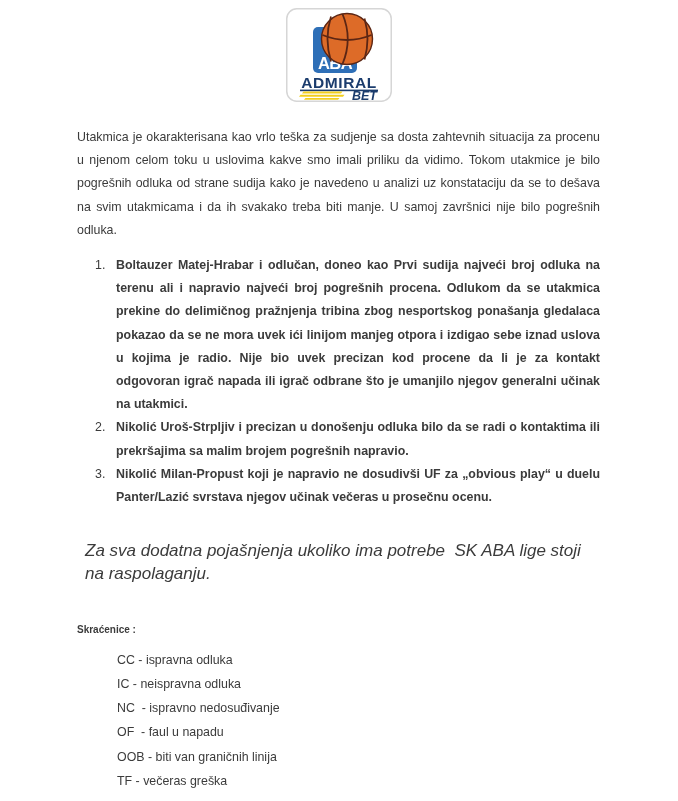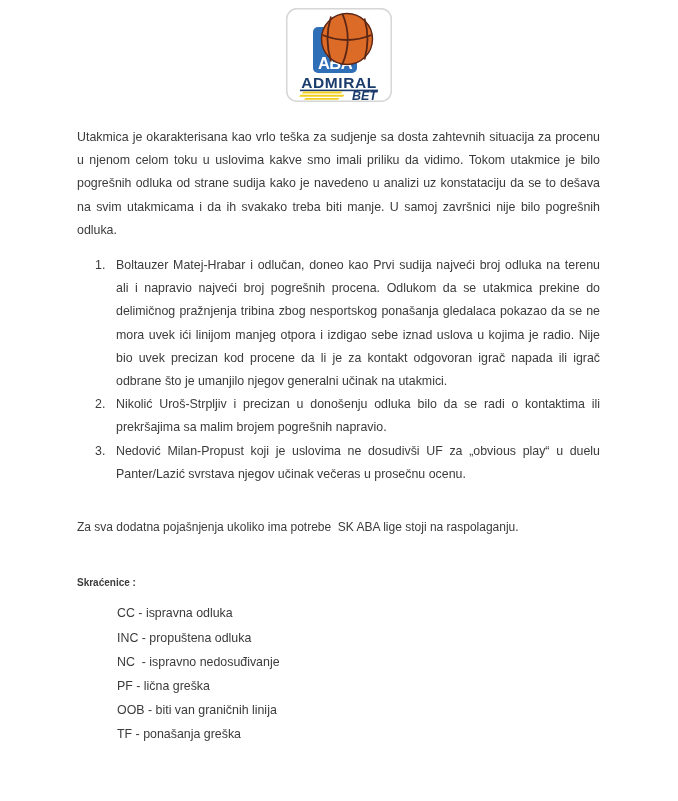--- a/index.html
+++ b/index.html
@@ -44,26 +44,28 @@
     flex: 0 0 21px;
     margin-left: 18px;
     font-size: 12.4px;
     line-height: 23.2px;
   }
   .ref-item .itm-text {
     flex: 1;
     font-size: 12.4px;
     line-height: 23.2px;
     text-align: justify;
+    font-weight: bold;
   }
   .closing {
-    margin: 30px 0 0 0;
-    font-size: 12px;
+    margin: 30px 0 0 8px;
+    font-size: 17px;
     line-height: 23.2px;
     white-space: pre-wrap;
+    font-style: italic;
   }
   .abbr-heading {
     margin: 32px 0 0 0;
     font-size: 10px;
     line-height: 23.2px;
     font-weight: bold;
   }
   .abbr-list {
     margin: 13px 0 0 0;
     padding-left: 40px;
@@ -118,30 +120,30 @@
     <div class="ref-item">
       <span class="num">1.</span>
       <span class="itm-text">Boltauzer Matej-Hrabar i odlučan, doneo kao Prvi sudija najveći broj odluka na terenu ali i napravio najveći broj pogrešnih procena. Odlukom da se utakmica prekine do delimičnog pražnjenja tribina zbog nesportskog ponašanja gledalaca pokazao da se ne mora uvek ići linijom manjeg otpora i izdigao sebe iznad uslova u kojima je radio. Nije bio uvek precizan kod procene da li je za kontakt odgovoran igrač napada ili igrač odbrane što je umanjilo njegov generalni učinak na utakmici.</span>
     </div>
     <div class="ref-item">
       <span class="num">2.</span>
       <span class="itm-text">Nikolić Uroš-Strpljiv i precizan u donošenju odluka bilo da se radi o kontaktima ili prekršajima sa malim brojem pogrešnih napravio.</span>
     </div>
     <div class="ref-item">
       <span class="num">3.</span>
-      <span class="itm-text">Nedović Milan-Propust koji je uslovima ne dosudivši UF za „obvious play“ u duelu Panter/Lazić svrstava njegov učinak večeras u prosečnu ocenu.</span>
+      <span class="itm-text">Nikolić Milan-Propust koji je napravio ne dosudivši UF za „obvious play“ u duelu Panter/Lazić svrstava njegov učinak večeras u prosečnu ocenu.</span>
     </div>
   </div>
 
   <p class="closing">Za sva dodatna pojašnjenja ukoliko ima potrebe  SK ABA lige stoji na raspolaganju.</p>
 
   <p class="abbr-heading">Skraćenice :</p>
   <div class="abbr-list">
     <div class="abbr-item">CC - ispravna odluka</div>
-    <div class="abbr-item">INC - propuštena odluka</div>
+    <div class="abbr-item">IC - neispravna odluka</div>
     <div class="abbr-item">NC  - ispravno nedosuđivanje</div>
-    <div class="abbr-item">PF - lična greška</div>
+    <div class="abbr-item">OF  - faul u napadu</div>
     <div class="abbr-item">OOB - biti van graničnih linija</div>
-    <div class="abbr-item">TF - ponašanja greška</div>
+    <div class="abbr-item">TF - večeras greška</div>
 
   </div>
 
 </div>
 
 </body></html>

